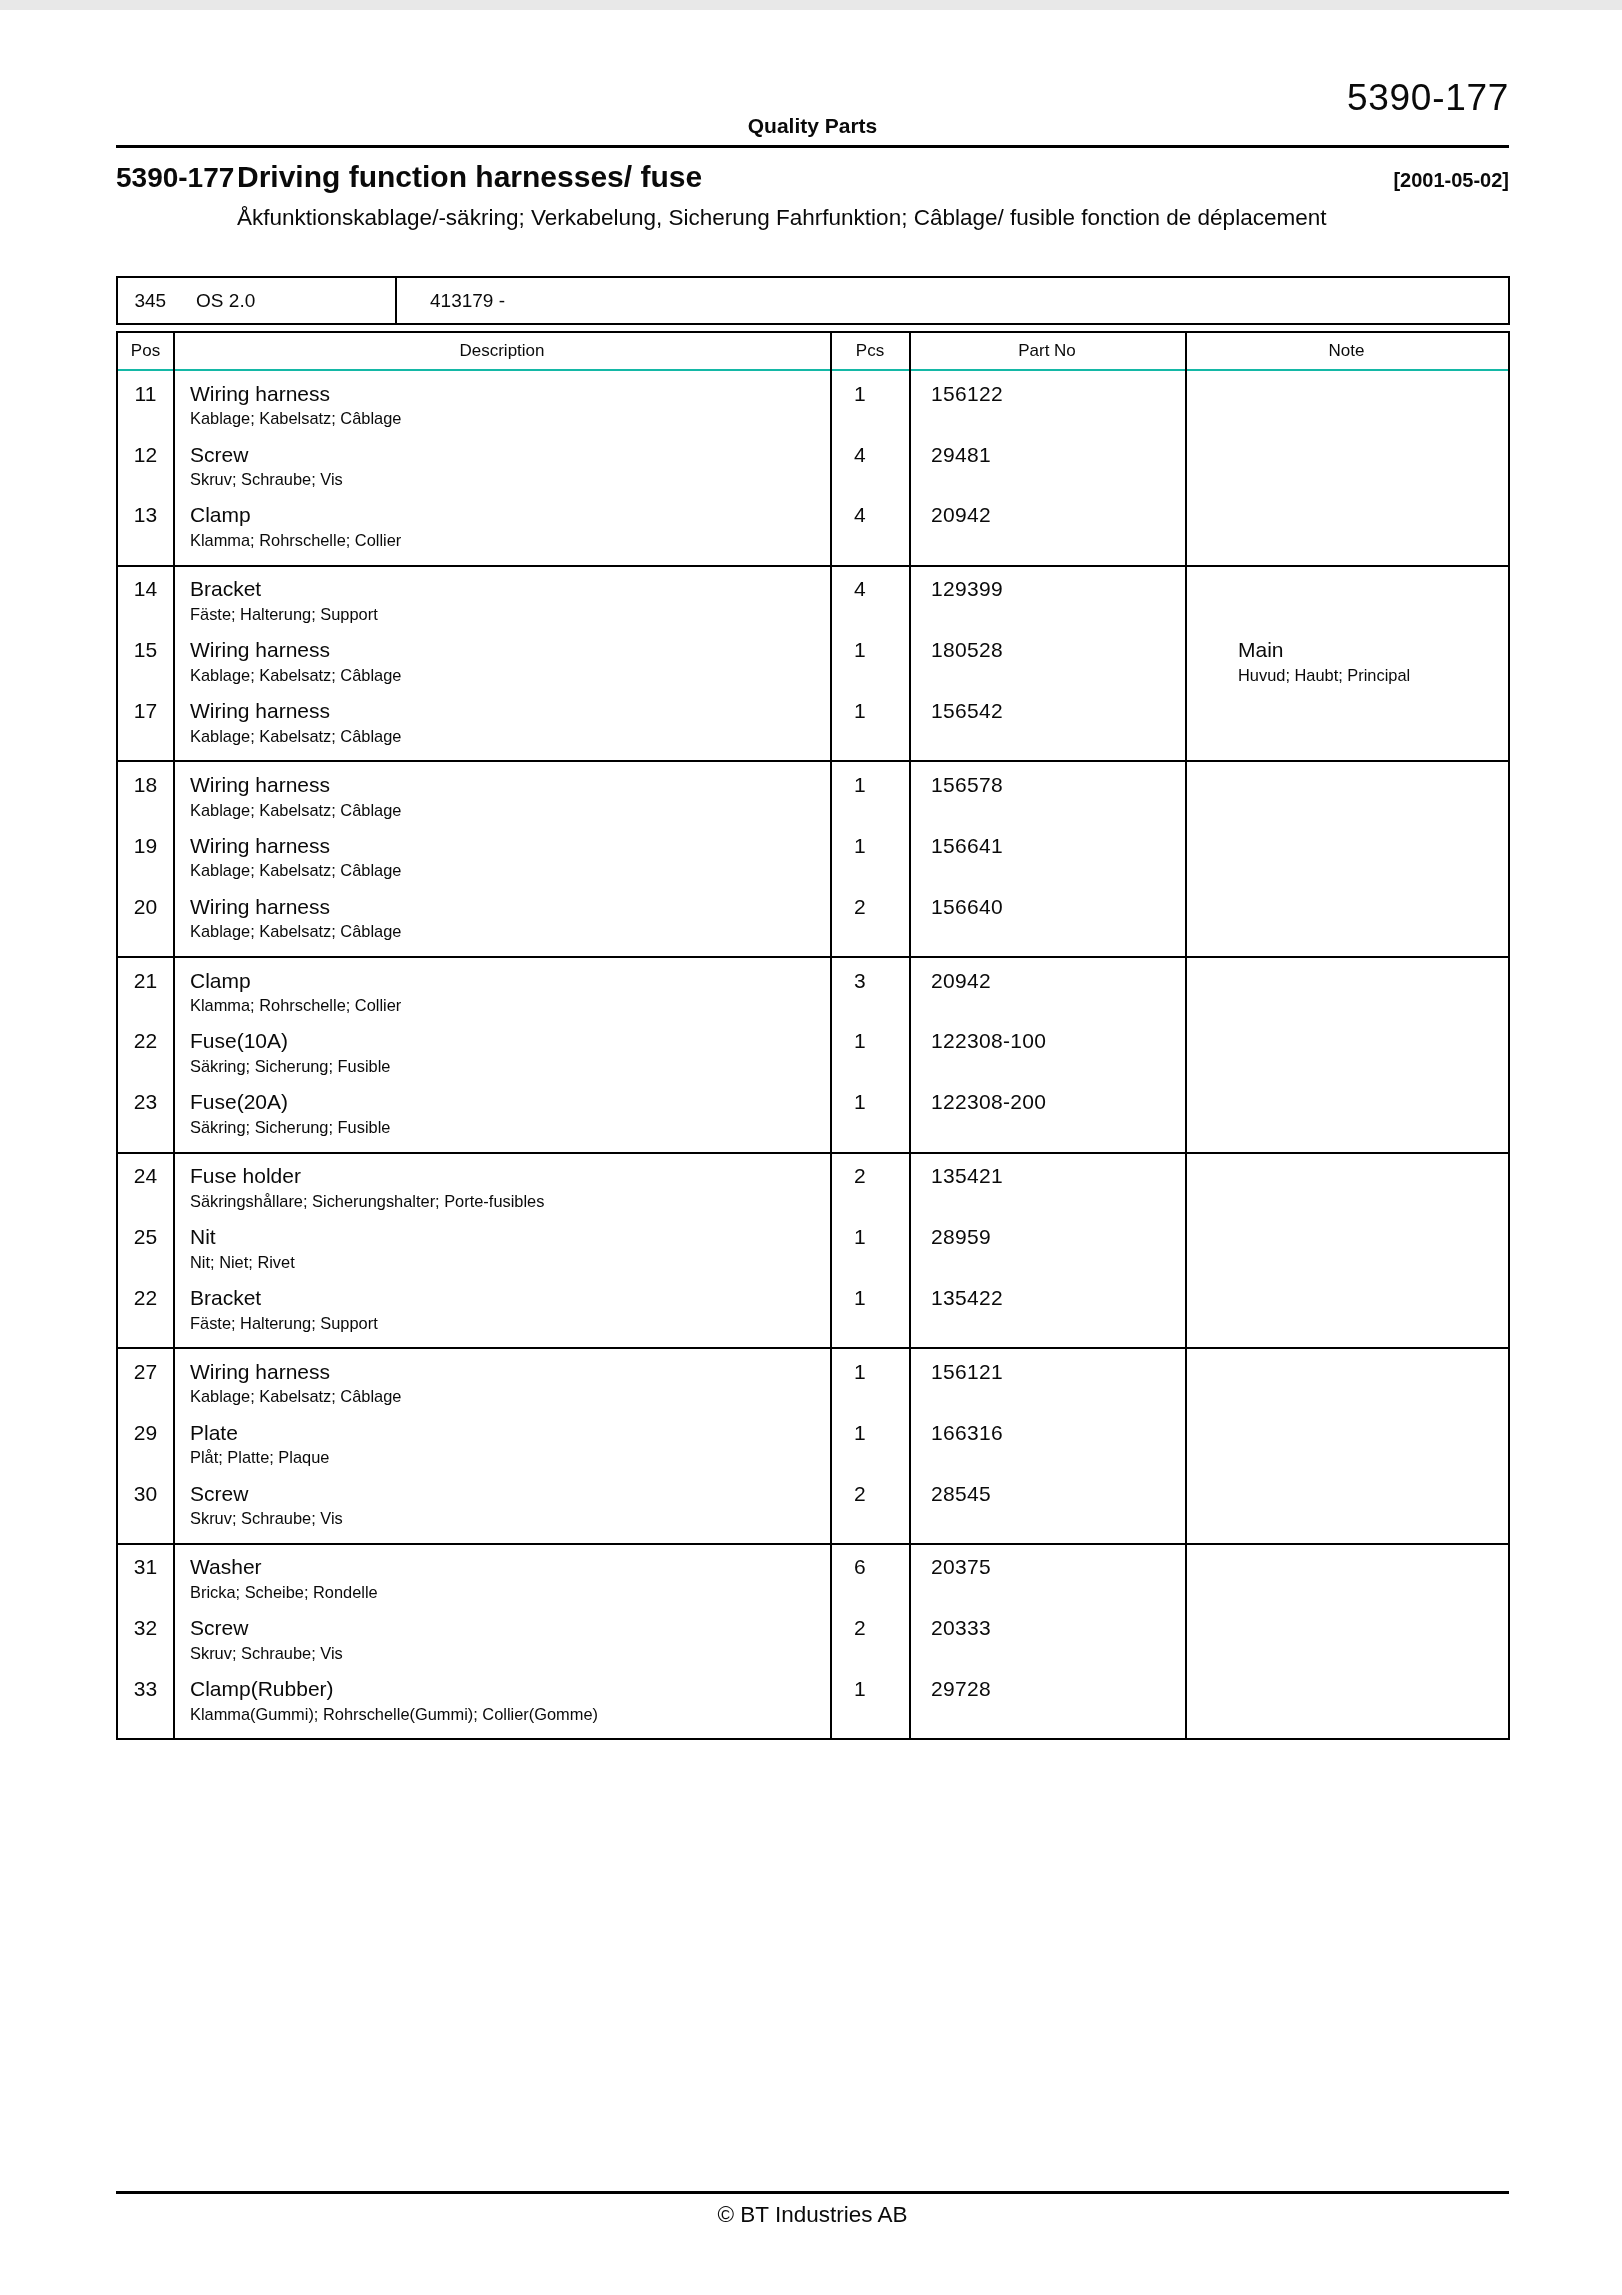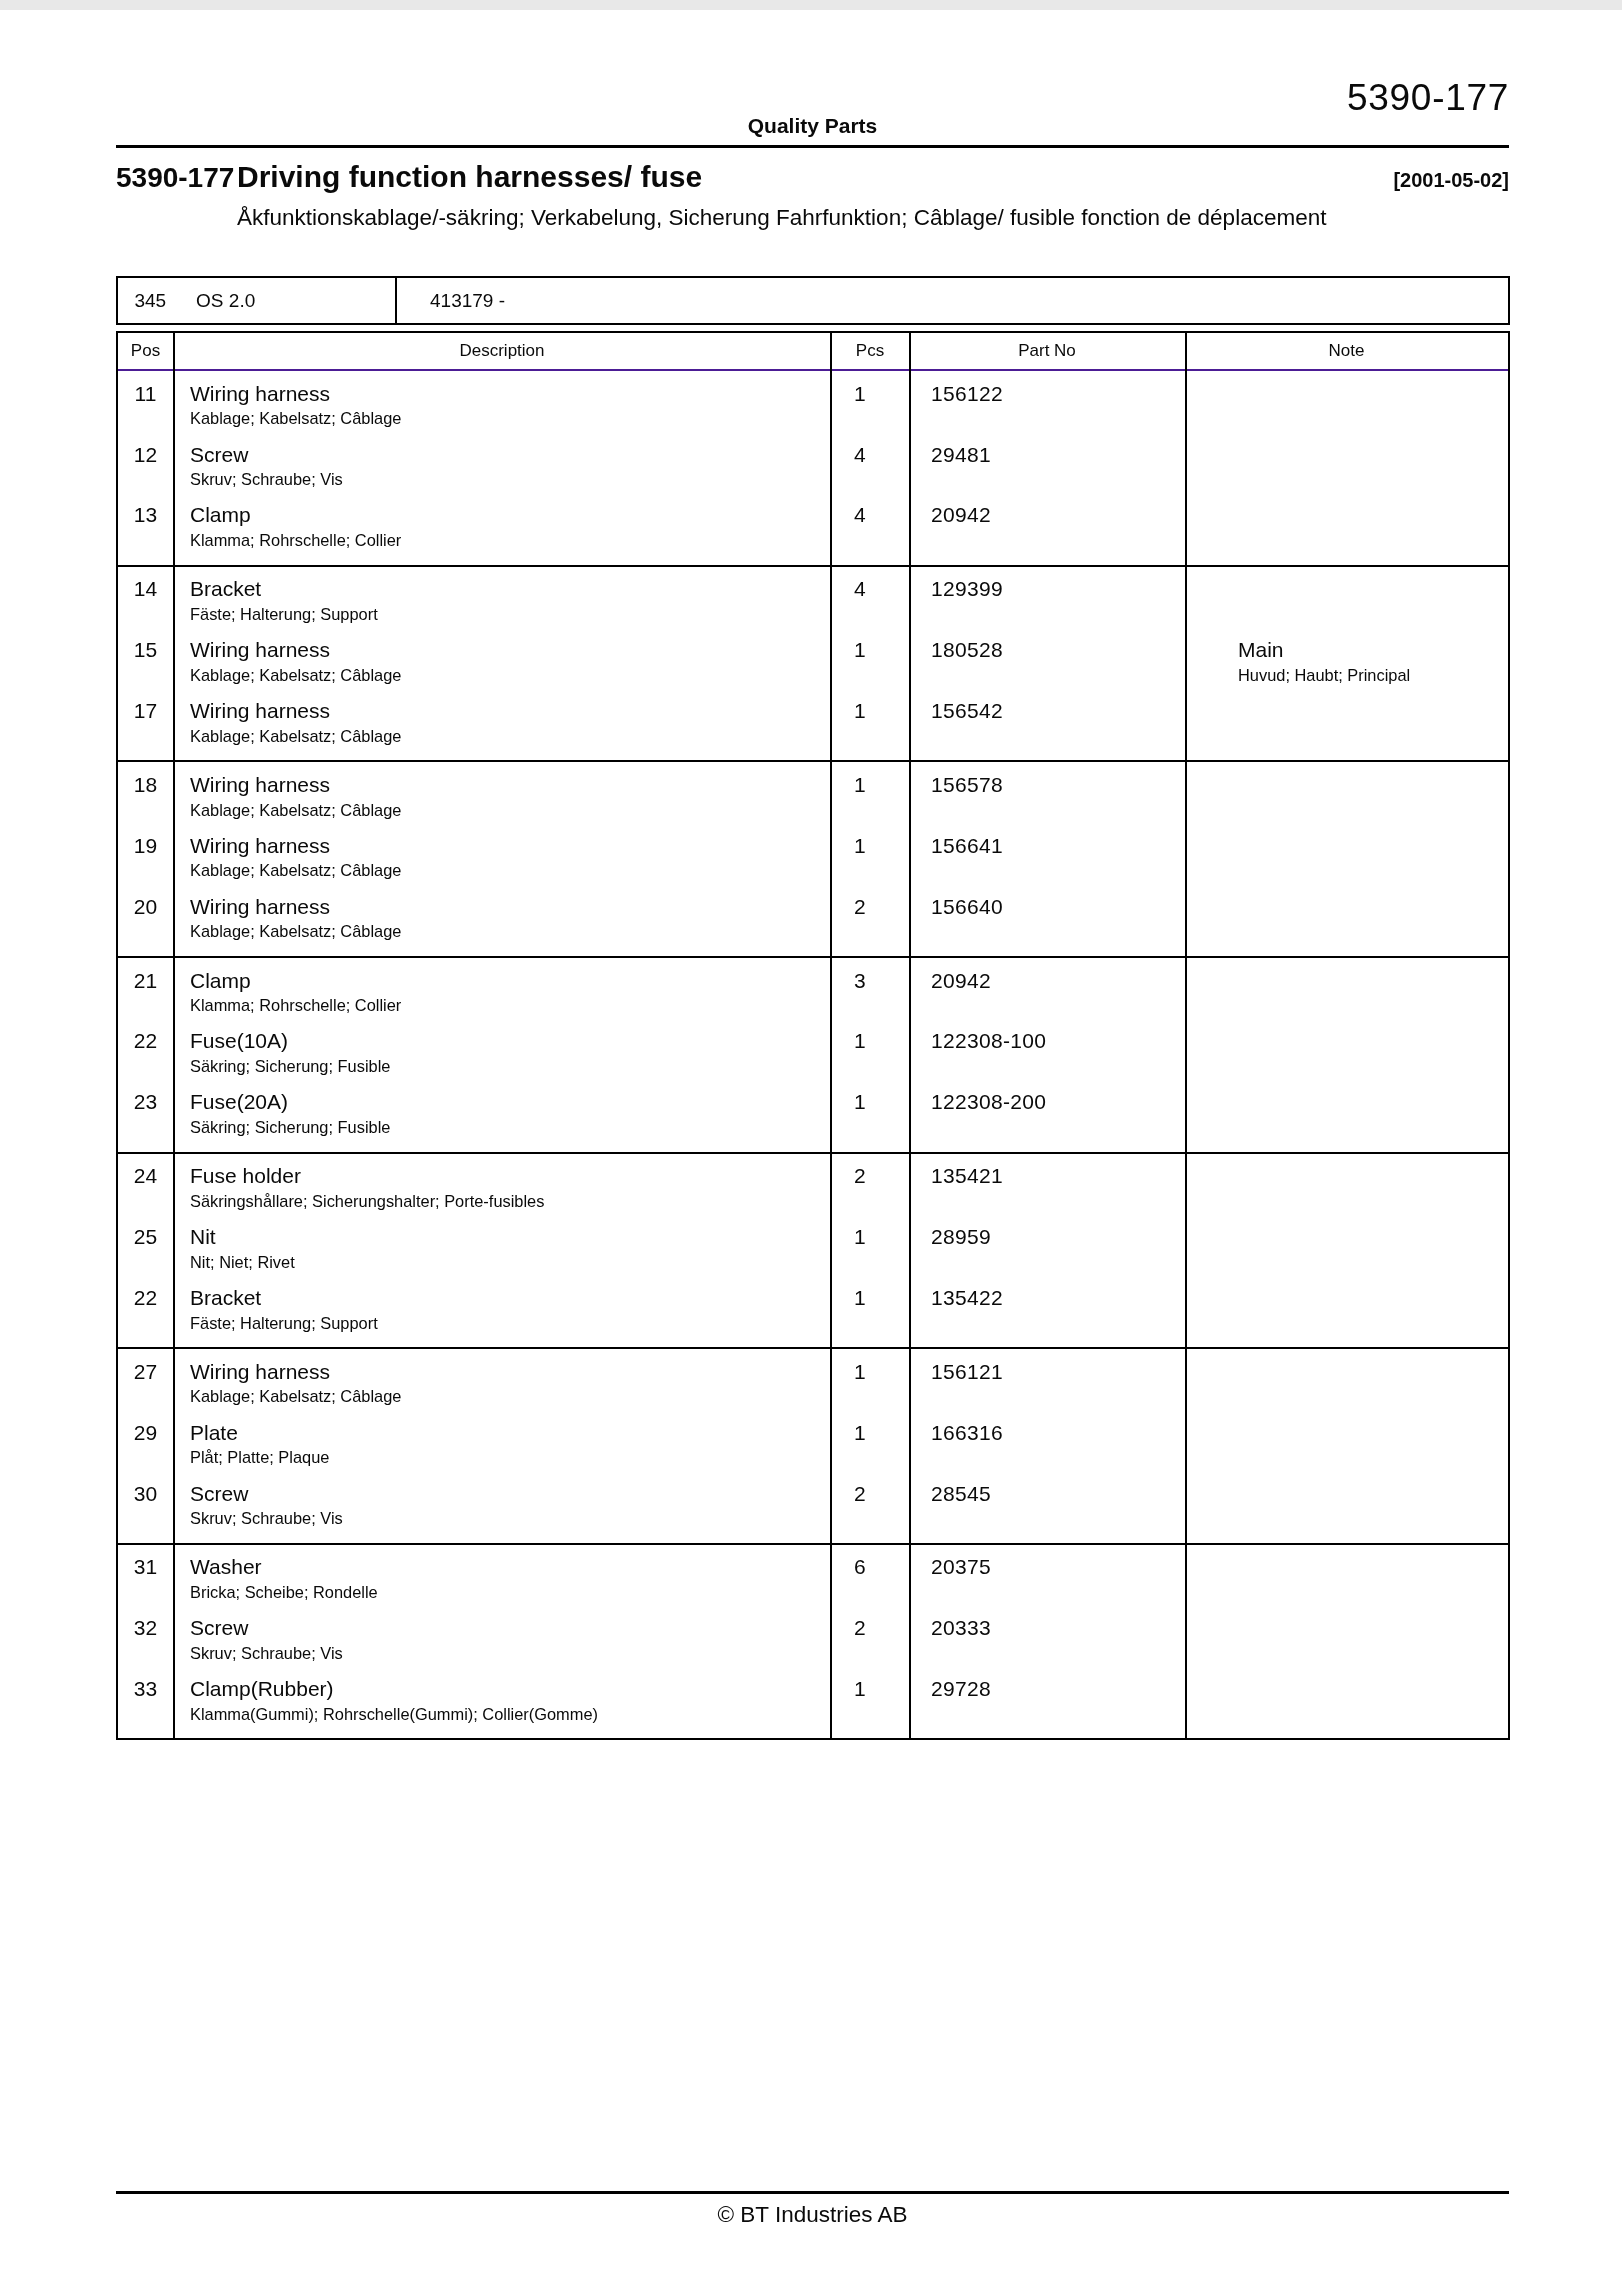--- a/index.html
+++ b/index.html
@@ -108,21 +108,21 @@
   }
   .vline { position: absolute; top: 0; bottom: 0; width: 2px; background: #000; }
   .vline-1 { left: 55px; }
   .vline-2 { left: 712px; }
   .vline-3 { left: 791px; }
   .vline-4 { left: 1067px; }
 
   .thead {
     display: grid;
     grid-template-columns: 55px 658px 78px 276px 1fr;
-    border-bottom: 2px solid #4c1d95;
+    border-bottom: 2px solid #14b8a6;
     font-size: 17px;
   }
   .th { text-align: center; padding: 8.2px 4.1px; }
 
   .group { border-bottom: 2px solid #000; padding: 9.5px 0 1.4px 0; }
   .group:last-child { border-bottom: none; }
 
   .row {
     display: grid;
     grid-template-columns: 55px 658px 78px 276px 1fr;

